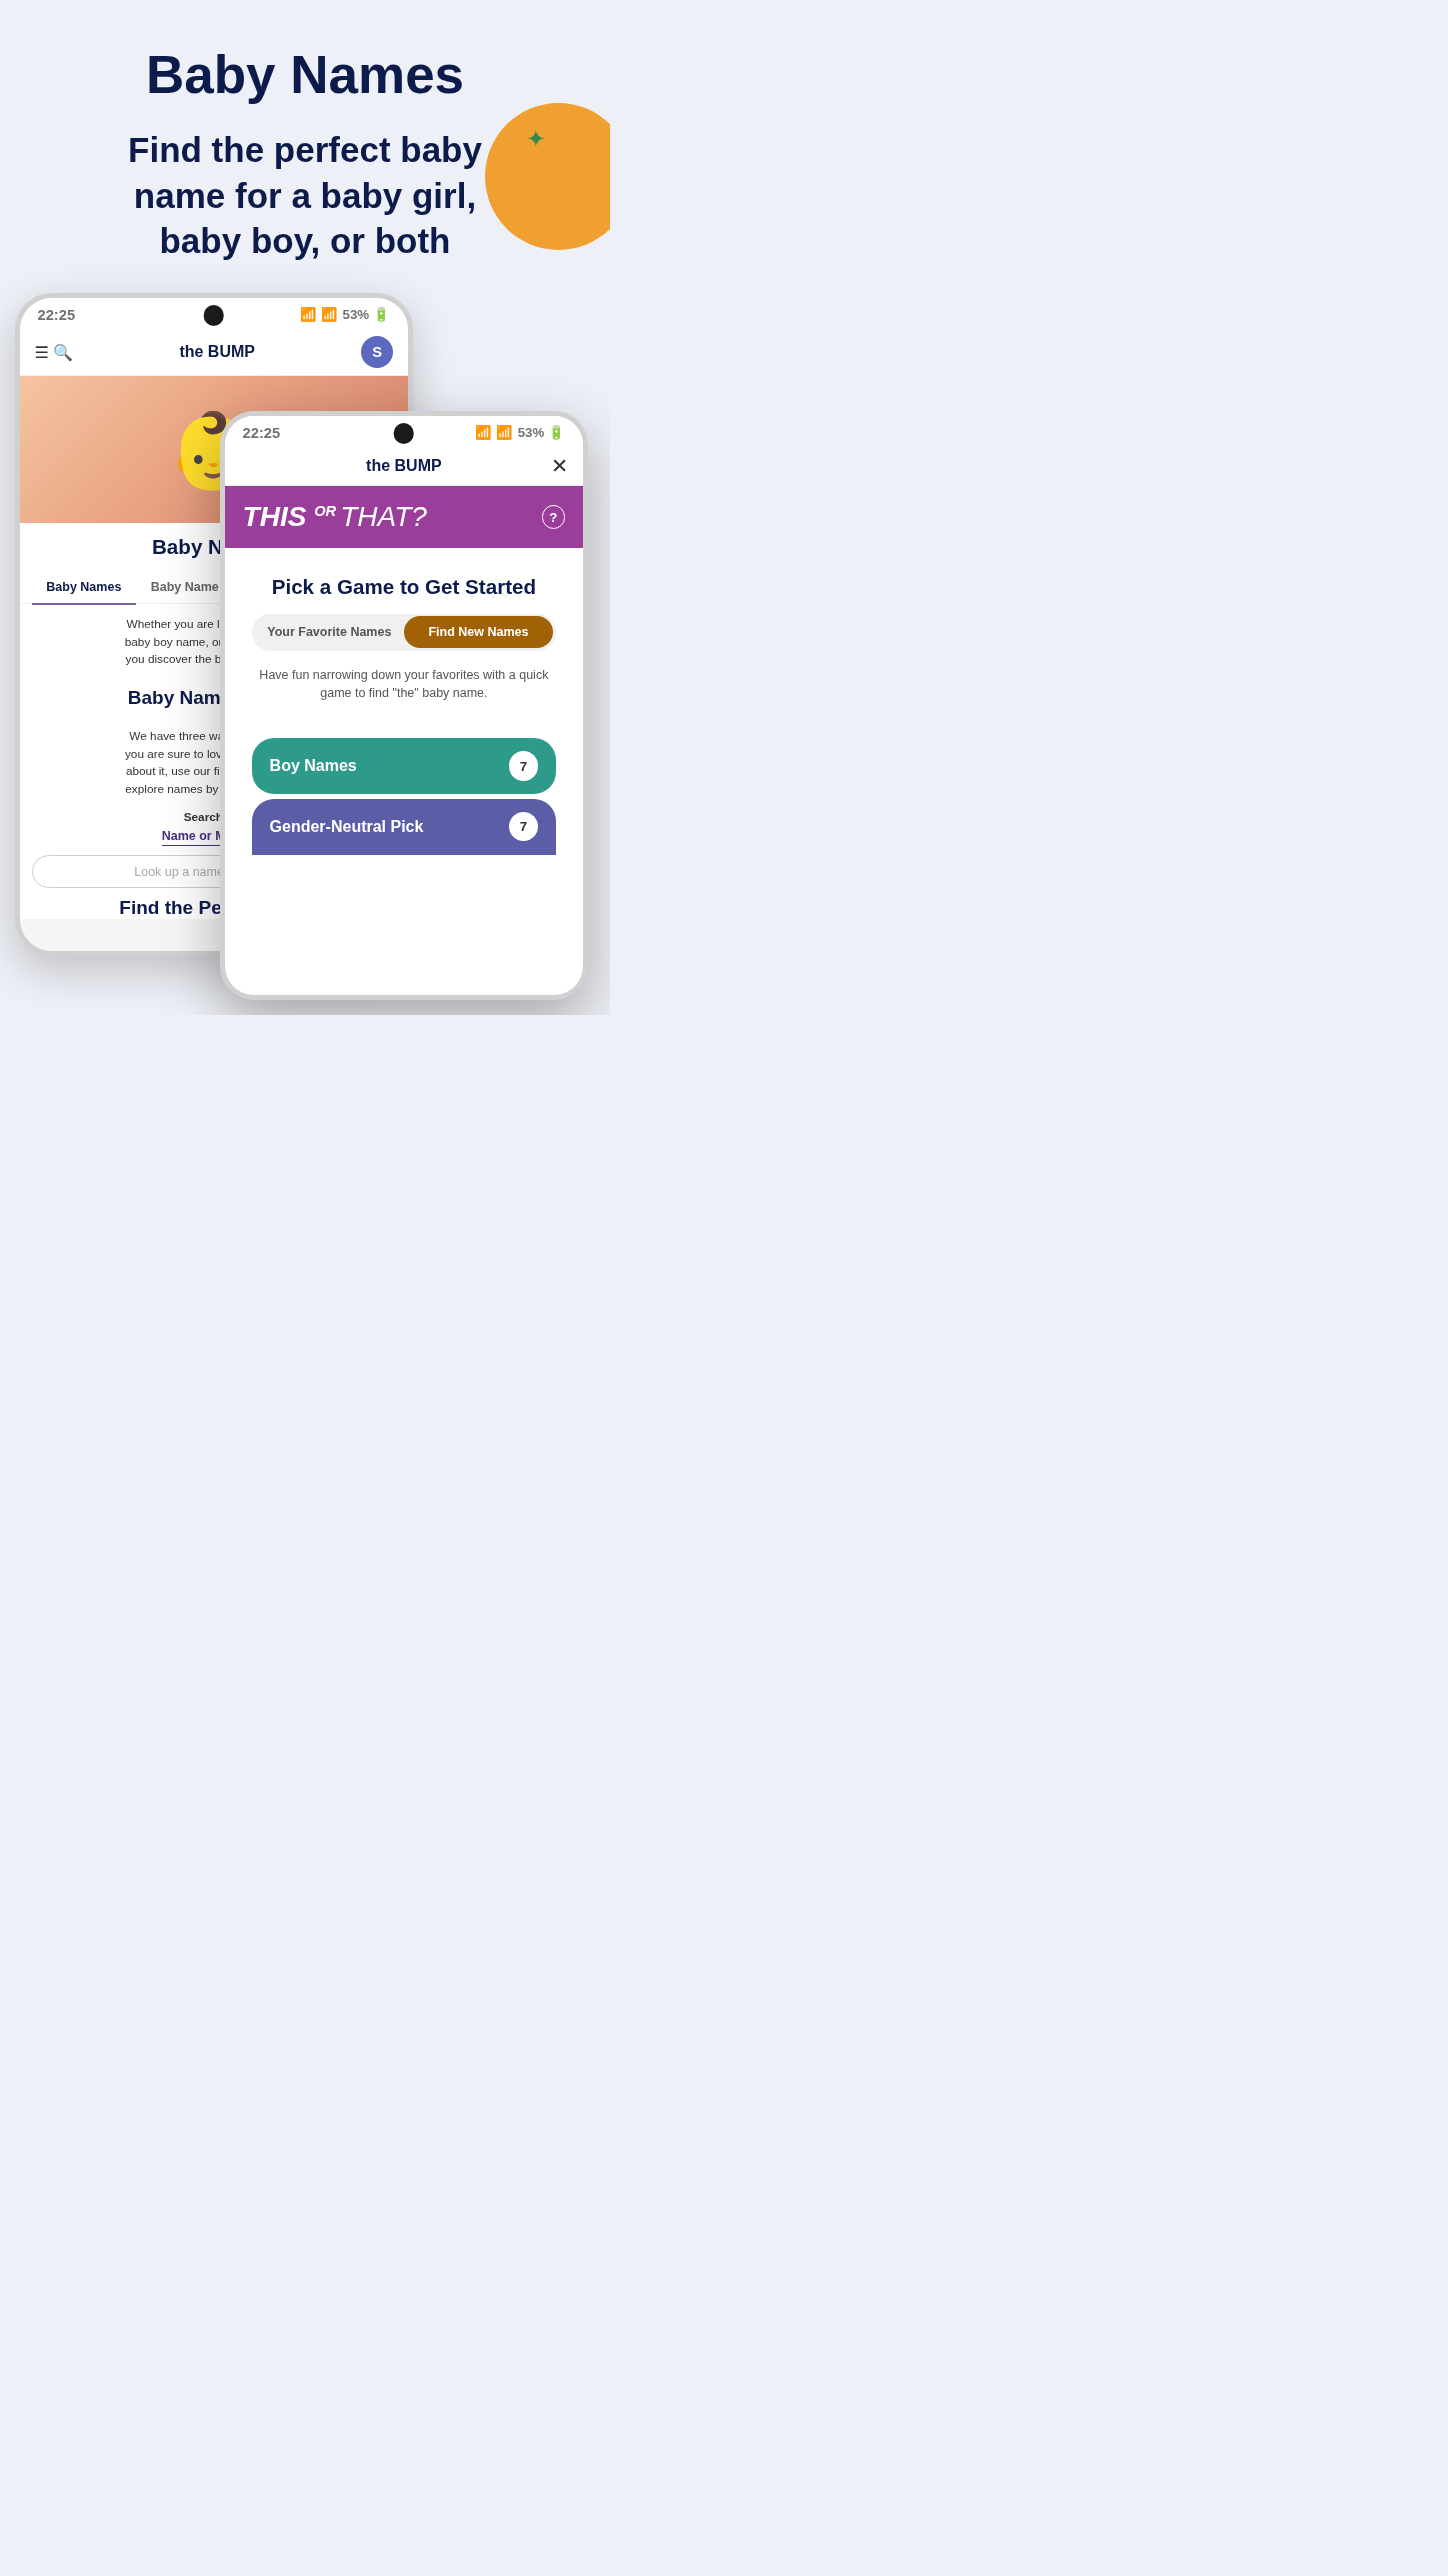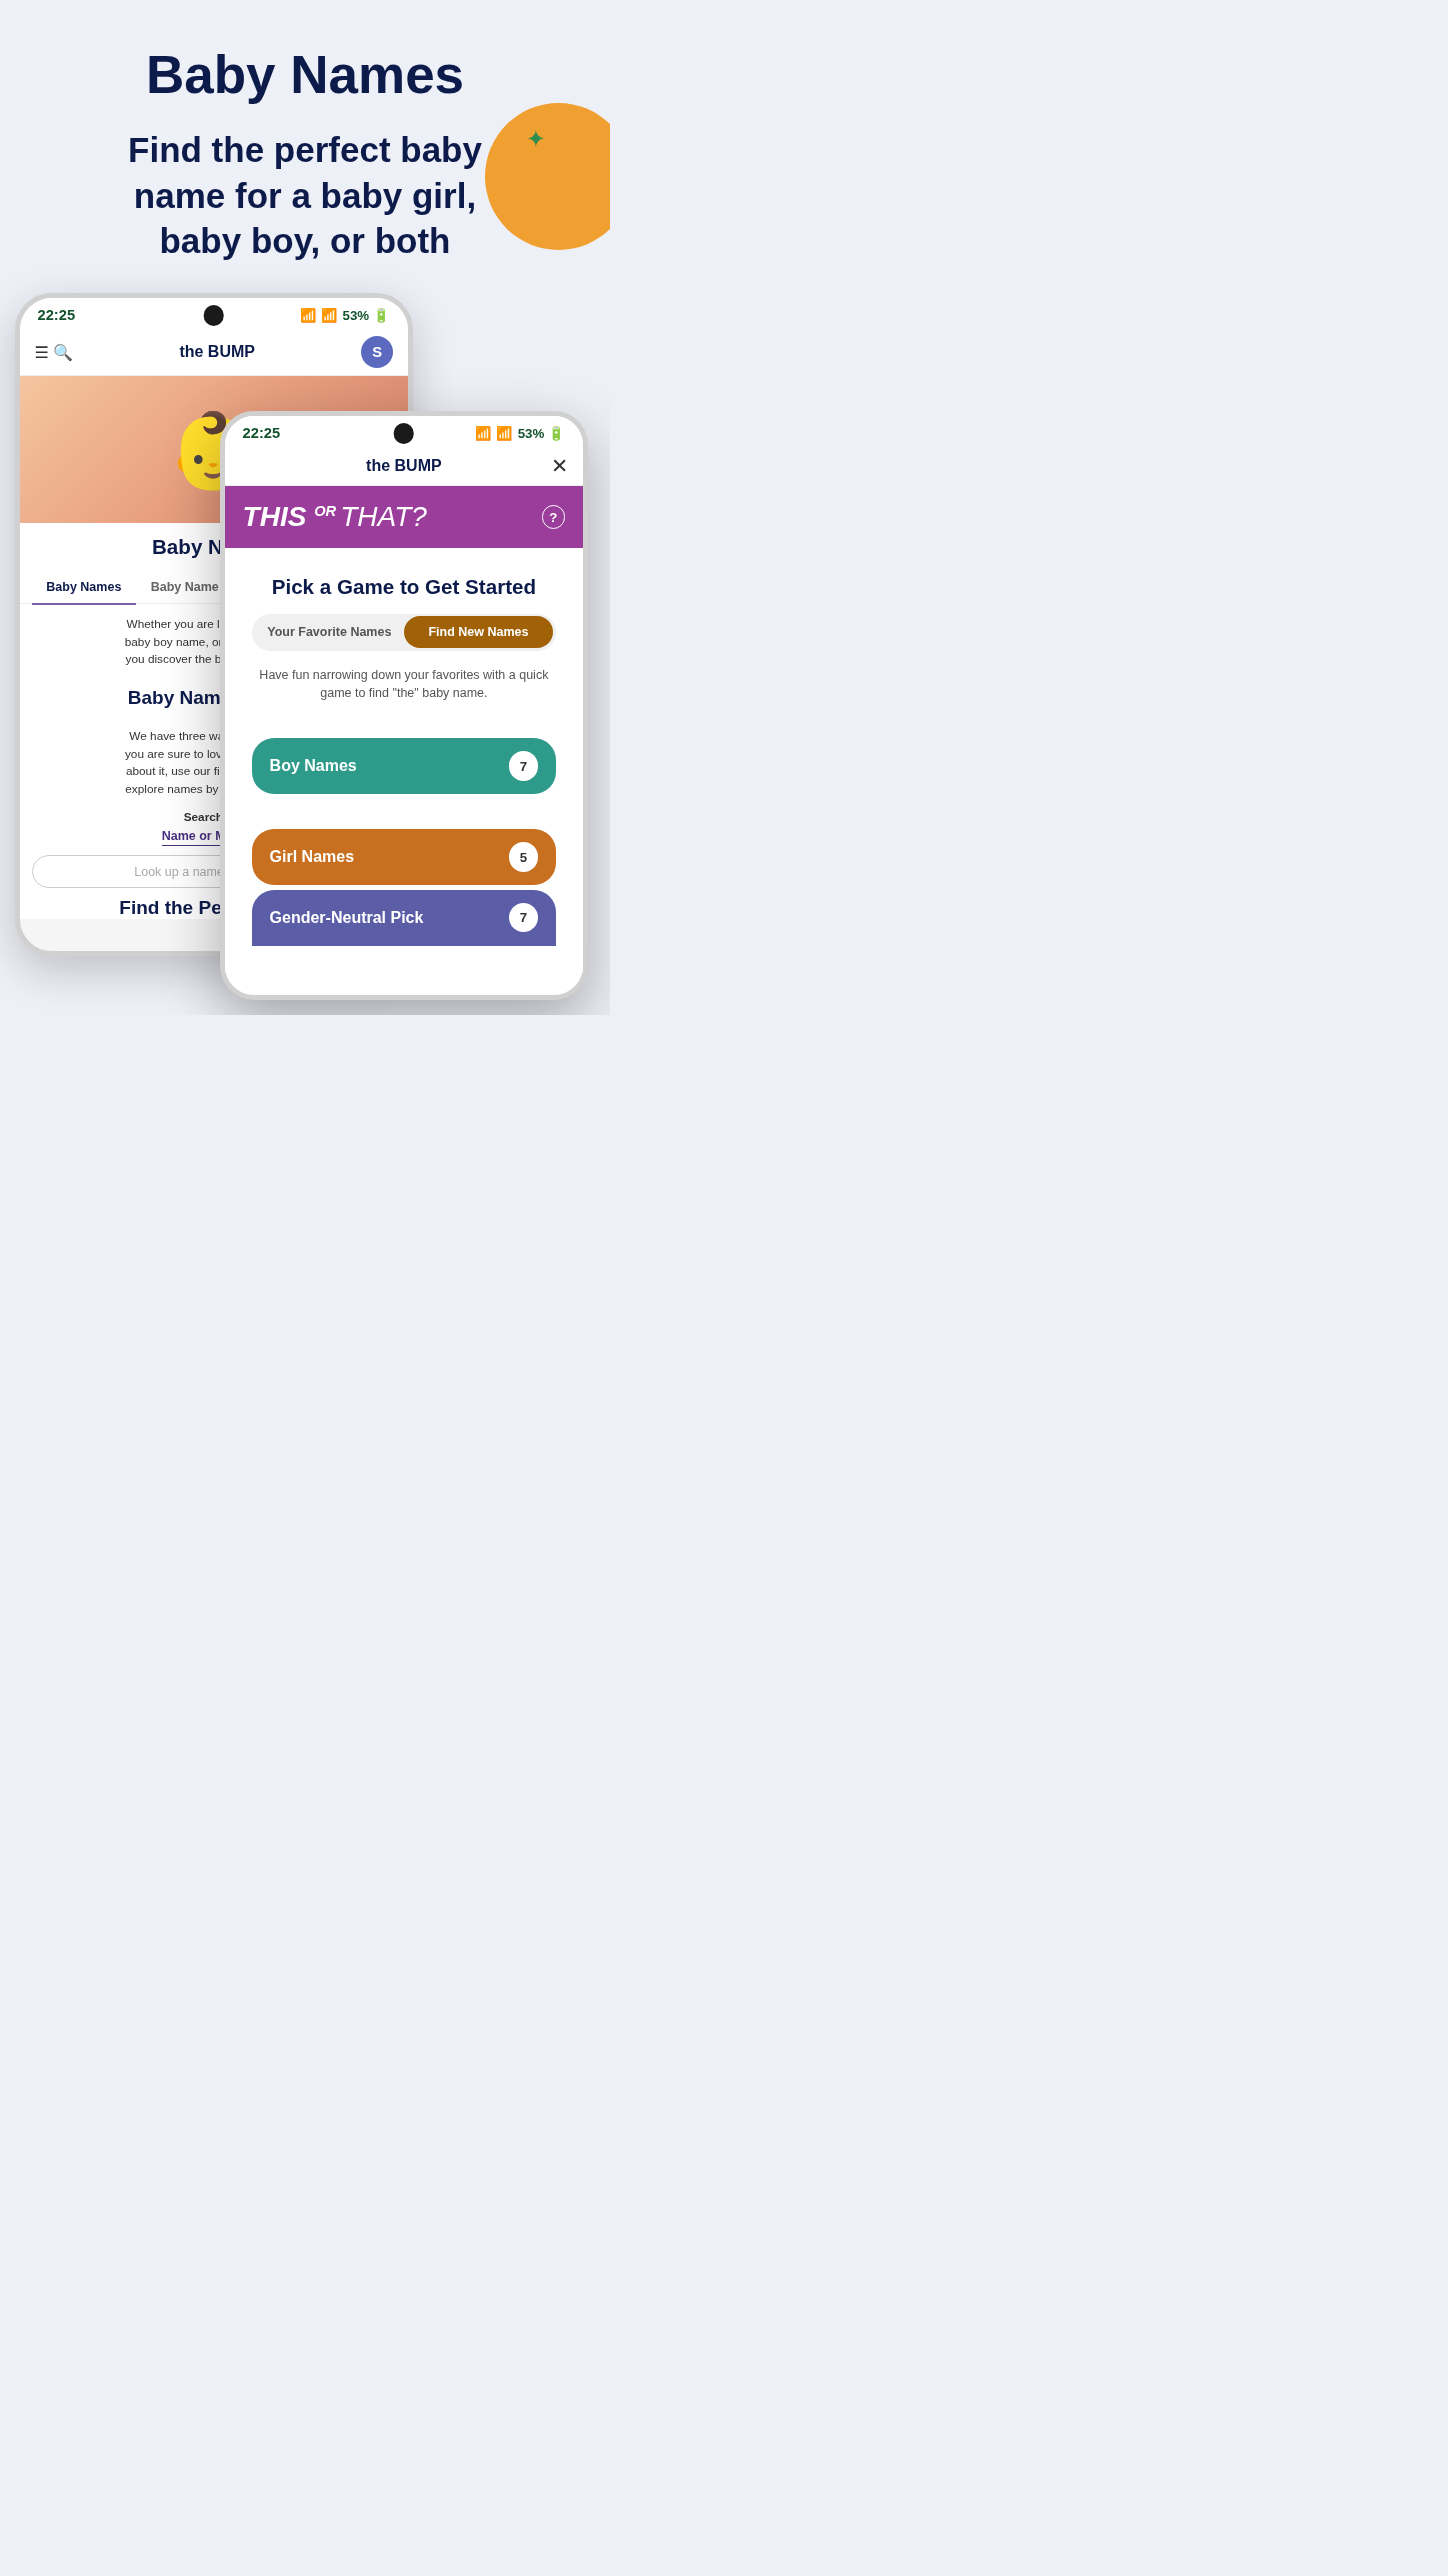--- a/index.html
+++ b/index.html
@@ -74,25 +74,25 @@
       border-radius: 37px;
       border: 5.9px solid #d0d0d0;
       box-shadow: 0 14.7px 44px rgba(0,0,0,0.2);
       overflow: hidden;
     }
 
     
     .status-bar {
       display: flex;
       justify-content: space-between;
-      align-items: flex-end;
+      align-items: flex-start;
       padding: 8.8px 17.7px 5.9px;
       font-size: 14.7px;
       font-weight: 600;
-      color: #14532d;
+      color: #737373;
       background: white;
     }
     .status-right {
       display: flex;
       align-items: center;
       gap: 4.4px;
       font-size: 13.3px;
     }
 
     
@@ -511,24 +511,20 @@
           </div>
         </div>
 
         <div class="game-desc">Have fun narrowing down your favorites with a quick game to find "the" baby name.</div>
 
         <div class="name-option teal">
           <span>Boy Names</span>
           <div class="name-count-badge">7</div>
         </div>
 
-        <div class="name-option orange">
-          <span>Girl Names</span>
-          <div class="name-count-badge">5</div>
-        </div>
 
         <div class="gender-neutral-partial">
           <span>Gender-Neutral Pick</span>
           <div class="name-count-badge">7</div>
         </div>
       </div>
     </div>
 
   </div>
 </div>

